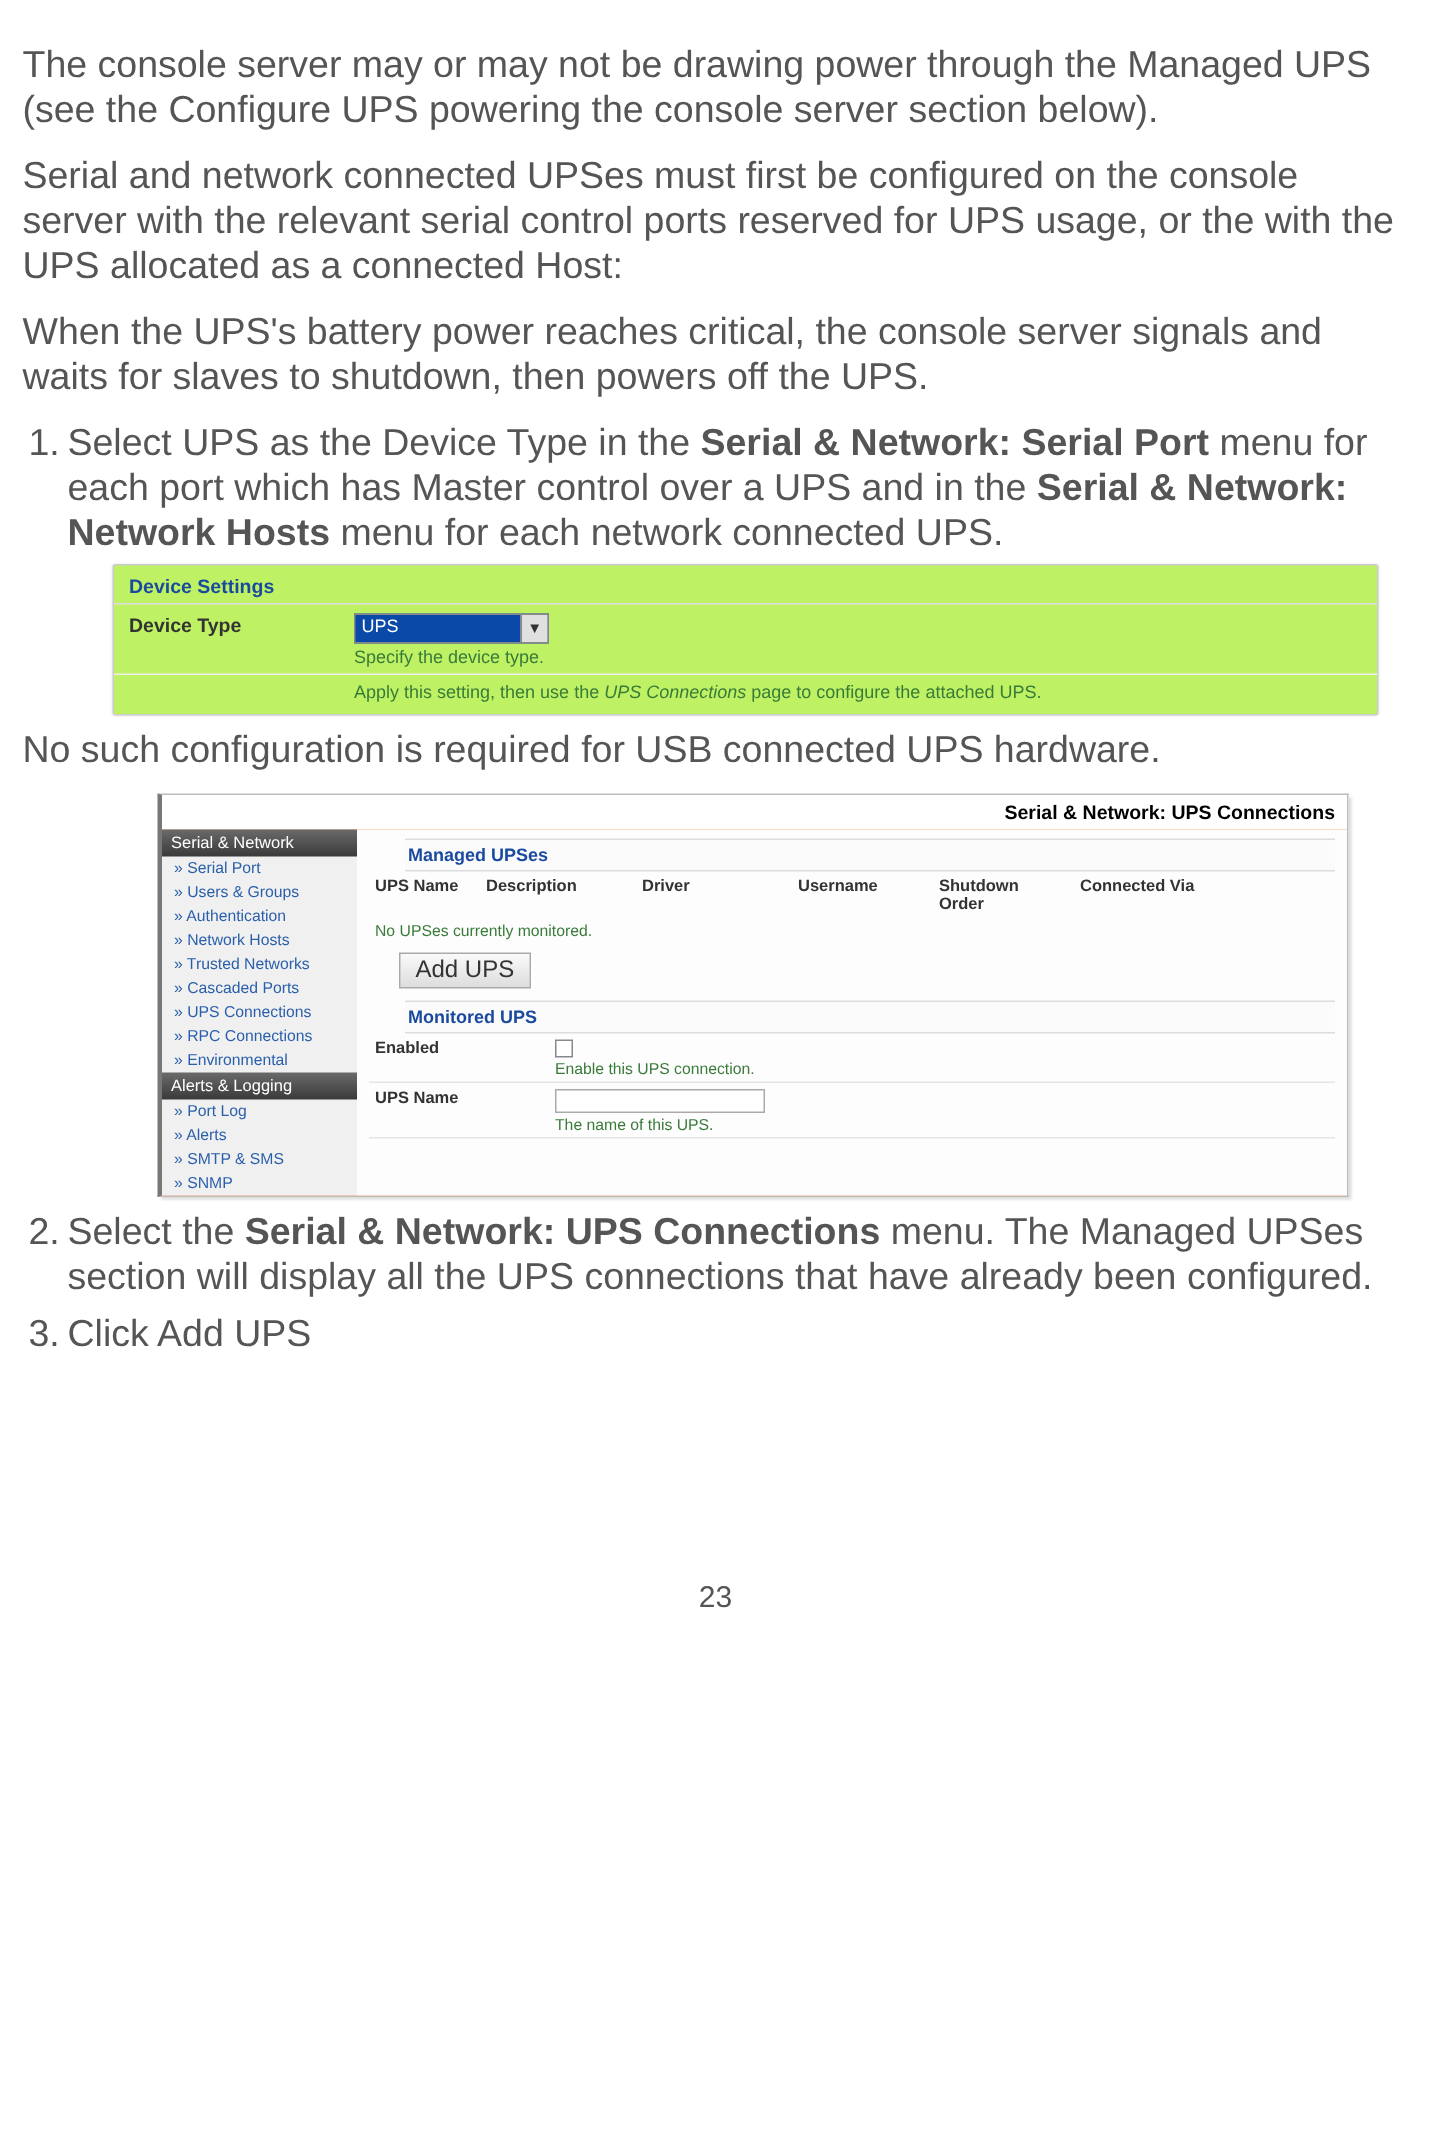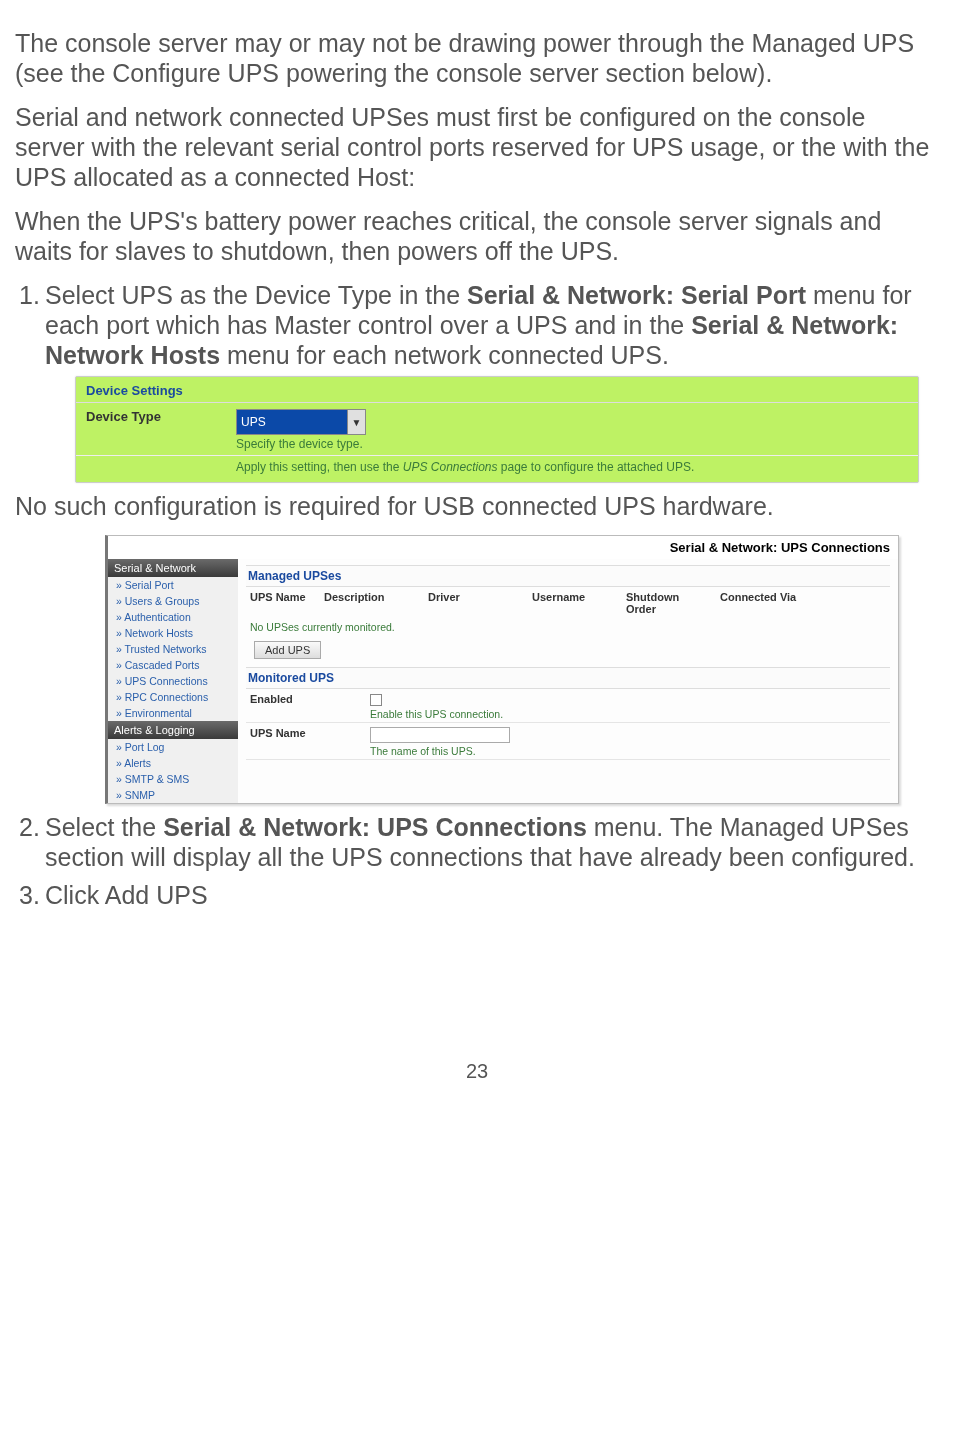--- a/index.html
+++ b/index.html
@@ -57,27 +57,27 @@
     color: #1a4a9f;
     font-weight: bold;
     padding: 6px 10px 4px;
     border-bottom: 1px solid #ddd;
   }
   .shot1 .row1 { display: flex; padding: 6px 10px 4px; align-items: flex-start; }
   .shot1 .lbl { width: 150px; font-weight: bold; color: #333; }
   .shot1 .val { flex: 1; }
   .shot1 .select {
     display: inline-flex;
-    align-items: center;
+    align-items: flex-start;
     width: 130px;
     border: 1px solid #888;
     background: #0b49a8;
     color: #fff;
     height: 20px;
-    padding: 12px 4px;
+    padding: 0 4px;
     font-size: 12px;
     position: relative;
   }
   .shot1 .select .caret {
     position: absolute;
     right: 0; top: 0; bottom: 0;
     width: 18px;
     background: #e0e0e0;
     border-left: 1px solid #888;
     color: #333;
@@ -125,20 +125,21 @@
     padding: 6px 8px 4px 8px;
   }
   .shot2 .section-title {
     color: #1a4a9f;
     font-weight: bold;
     font-size: 12px;
     padding: 3px 2px;
     border-top: 1px solid #ddd;
     border-bottom: 1px solid #ddd;
     background: #fbfbfb;
+    margin-left: 24px;
   }
   .shot2 .tbl-head {
     display: flex;
     gap: 14px;
     color: #333;
     font-weight: bold;
     font-size: 11px;
     padding: 4px 4px 2px;
   }
   .shot2 .tbl-head span:nth-child(1){width:60px;}
@@ -146,23 +147,23 @@
   .shot2 .tbl-head span:nth-child(3){width:90px;}
   .shot2 .tbl-head span:nth-child(4){width:80px;}
   .shot2 .tbl-head span:nth-child(5){width:80px;}
   .shot2 .tbl-head span:nth-child(6){width:80px;}
   .shot2 .msg { color: #3a7b3a; font-size: 10.5px; padding: 4px 4px 6px; }
   .shot2 .btn {
     display: inline-block;
     background: linear-gradient(to bottom,#fafafa,#ddd);
     border: 1px solid #aaa;
     padding: 2px 10px;
-    font-size: 11px;
+    font-size: 16px;
     color: #333;
-    margin: 2px 0 8px 8px;
+    margin: 2px 0 8px 20px;
   }
   .shot2 .mon-row {
     display: flex;
     padding: 4px 4px 2px;
     border-bottom: 1px solid #e5e5e5;
   }
   .shot2 .mon-row .label { width: 120px; font-weight: bold; color: #333; font-size: 11px; }
   .shot2 .mon-row .field { flex: 1; }
   .shot2 .mon-row .cb {
     display: inline-block; width: 12px; height: 12px;

